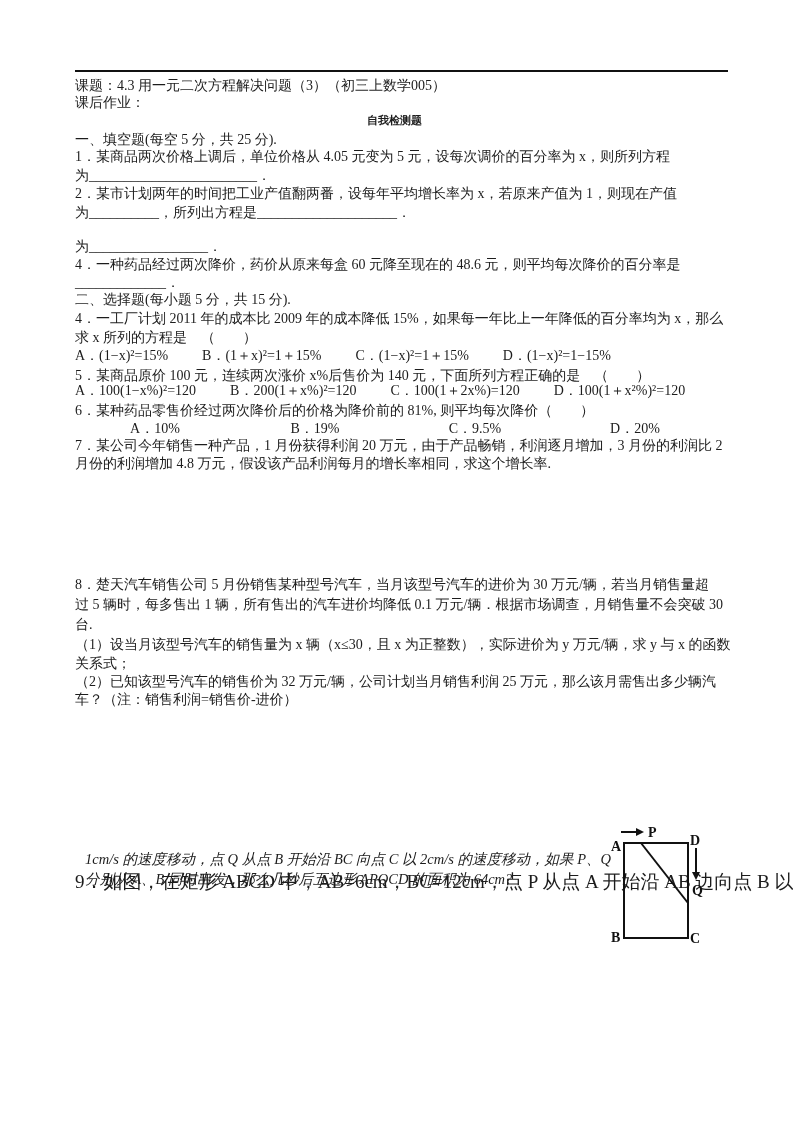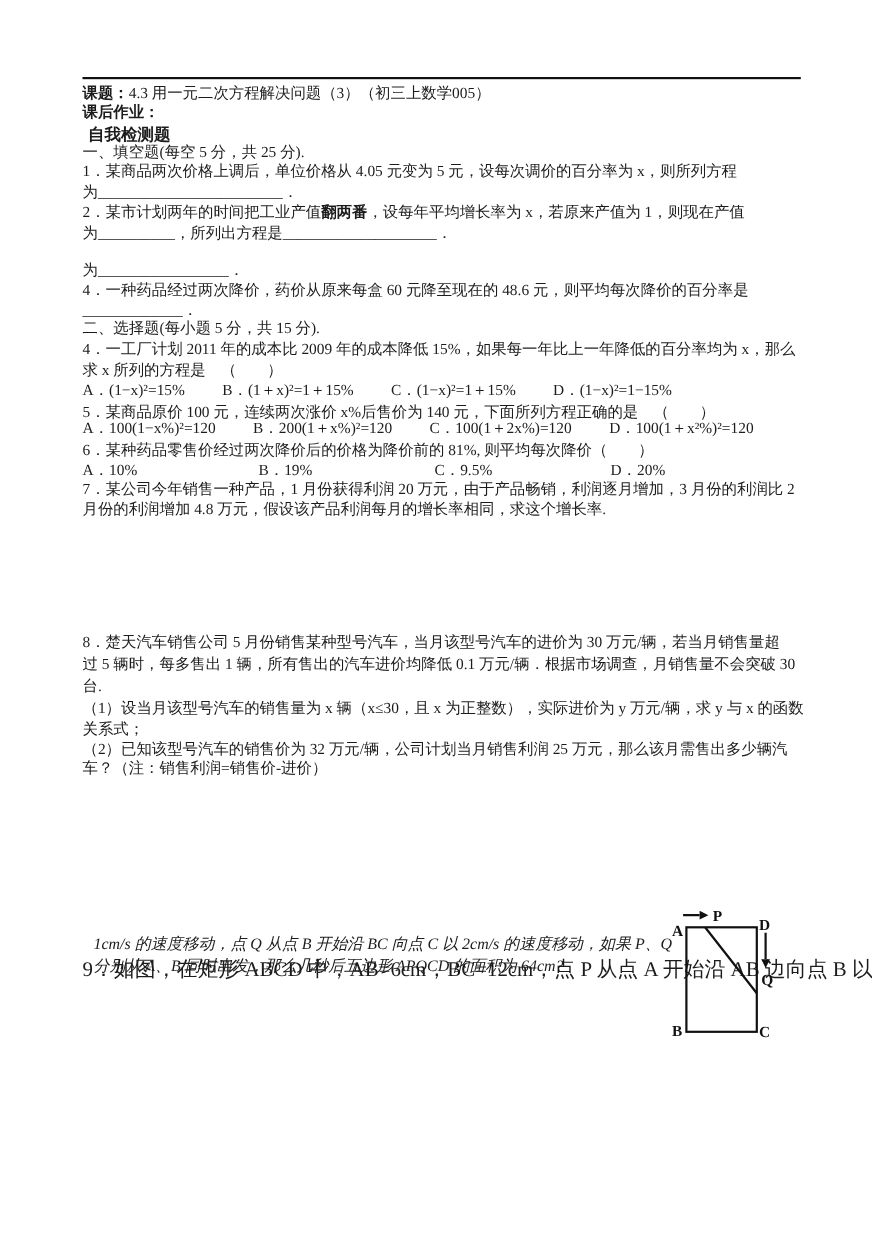--- a/index.html
+++ b/index.html
@@ -13,27 +13,27 @@
   }
   .rule{
     position:absolute;left:75px;top:70px;width:653px;height:0;
     border-top:2px solid #111;
   }
   .line{
     position:absolute;left:75px;
     font-size:14px;line-height:15px;
     white-space:pre;color:#1c1c1c;
   }
-  .b{font-weight:bold;}
+  .b{font-weight:normal;}
   .heading{
-    position:absolute;left:80px;width:653px;
-    font-size:15px;font-weight:bold;white-space:pre;
+    position:absolute;left:68px;width:653px;text-align:center;
+    font-size:11px;font-weight:bold;white-space:pre;
   }
   .opt-row{display:flex;gap:34px;}
-  .opt-row.wide{gap:0;}
+  .opt-row.wide{gap:0;text-align:center;}
   .opt-row.wide span{display:inline-block;width:160px;}
   .indent{padding-left:10px;font-style:italic;}
   .fig{position:absolute;left:598px;top:812px;}
   .fig text{
     font-family:"Liberation Serif","DejaVu Serif",serif;
     font-weight:bold;font-size:14px;fill:#111;
   }
 </style>
 </head>
 <body>

